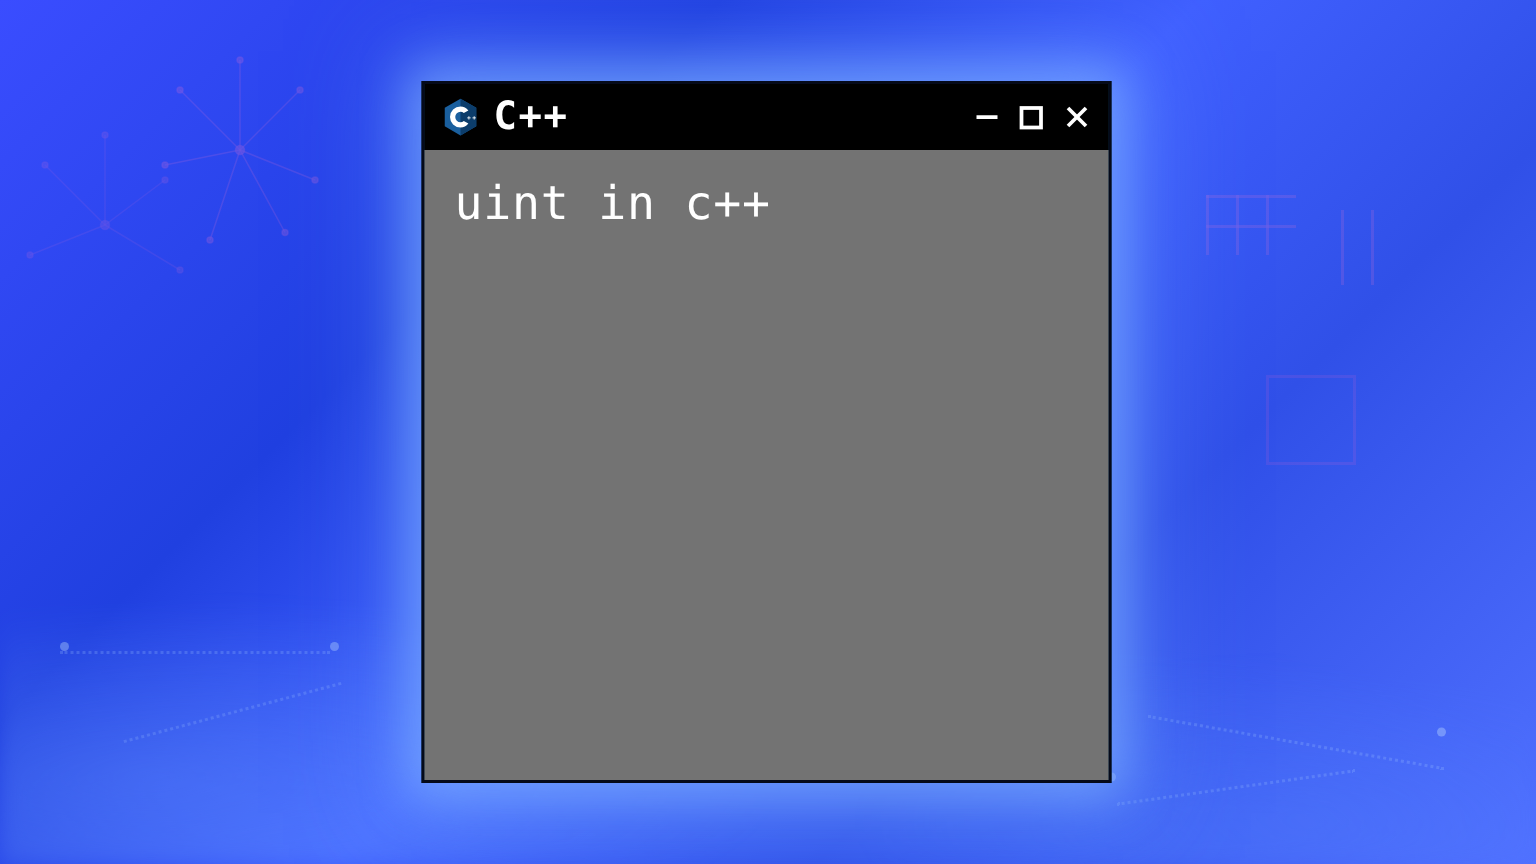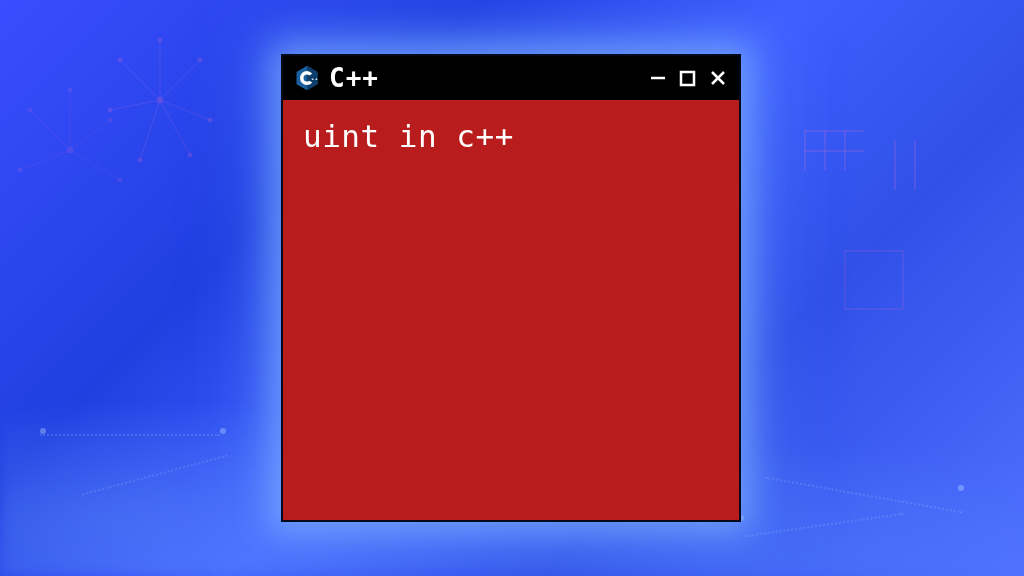--- a/index.html
+++ b/index.html
@@ -141,21 +141,21 @@
       text-align: center;
     }
 
     .ctrl svg {
       display: block;
     }
 
     .content {
       flex: 1;
       padding: 18px 20px;
-      background: #b91c1c;
+      background: #737373;
     }
 
     .code-text {
       color: #ffffff;
       font-size: 31px;
       font-family: 'Consolas', 'DejaVu Sans Mono', monospace;
       letter-spacing: 0.5px;
       white-space: pre;
     }
 

